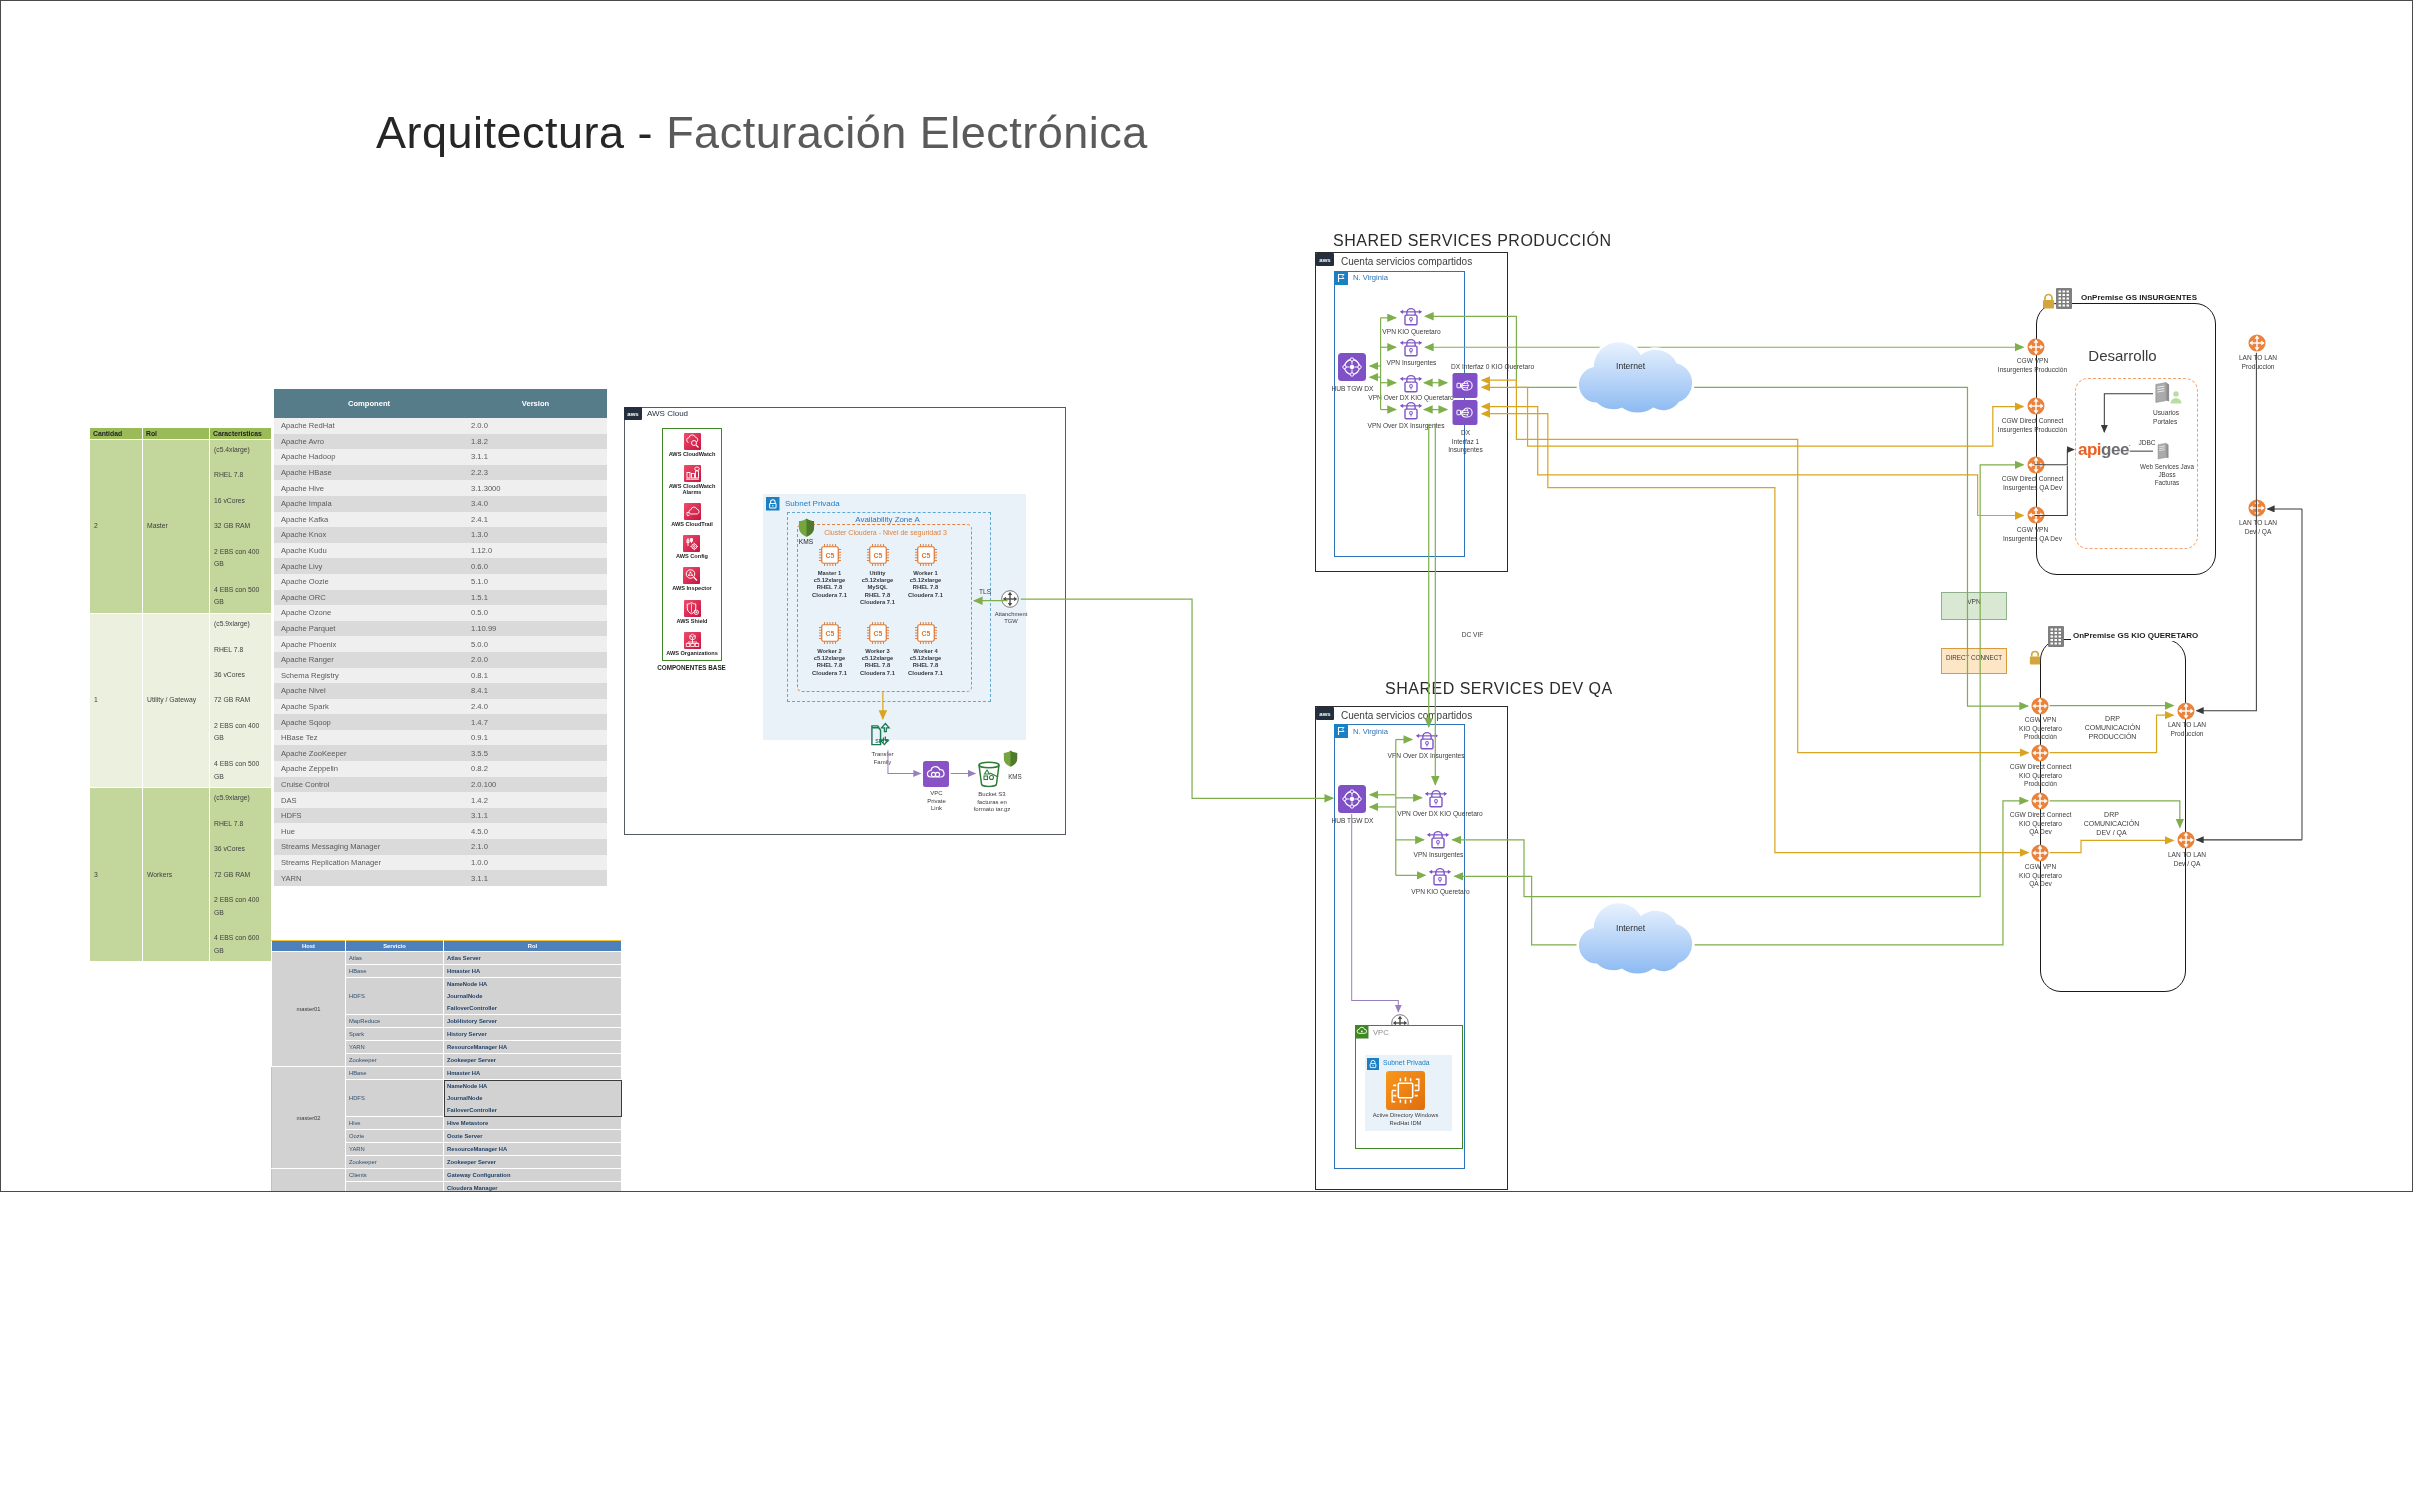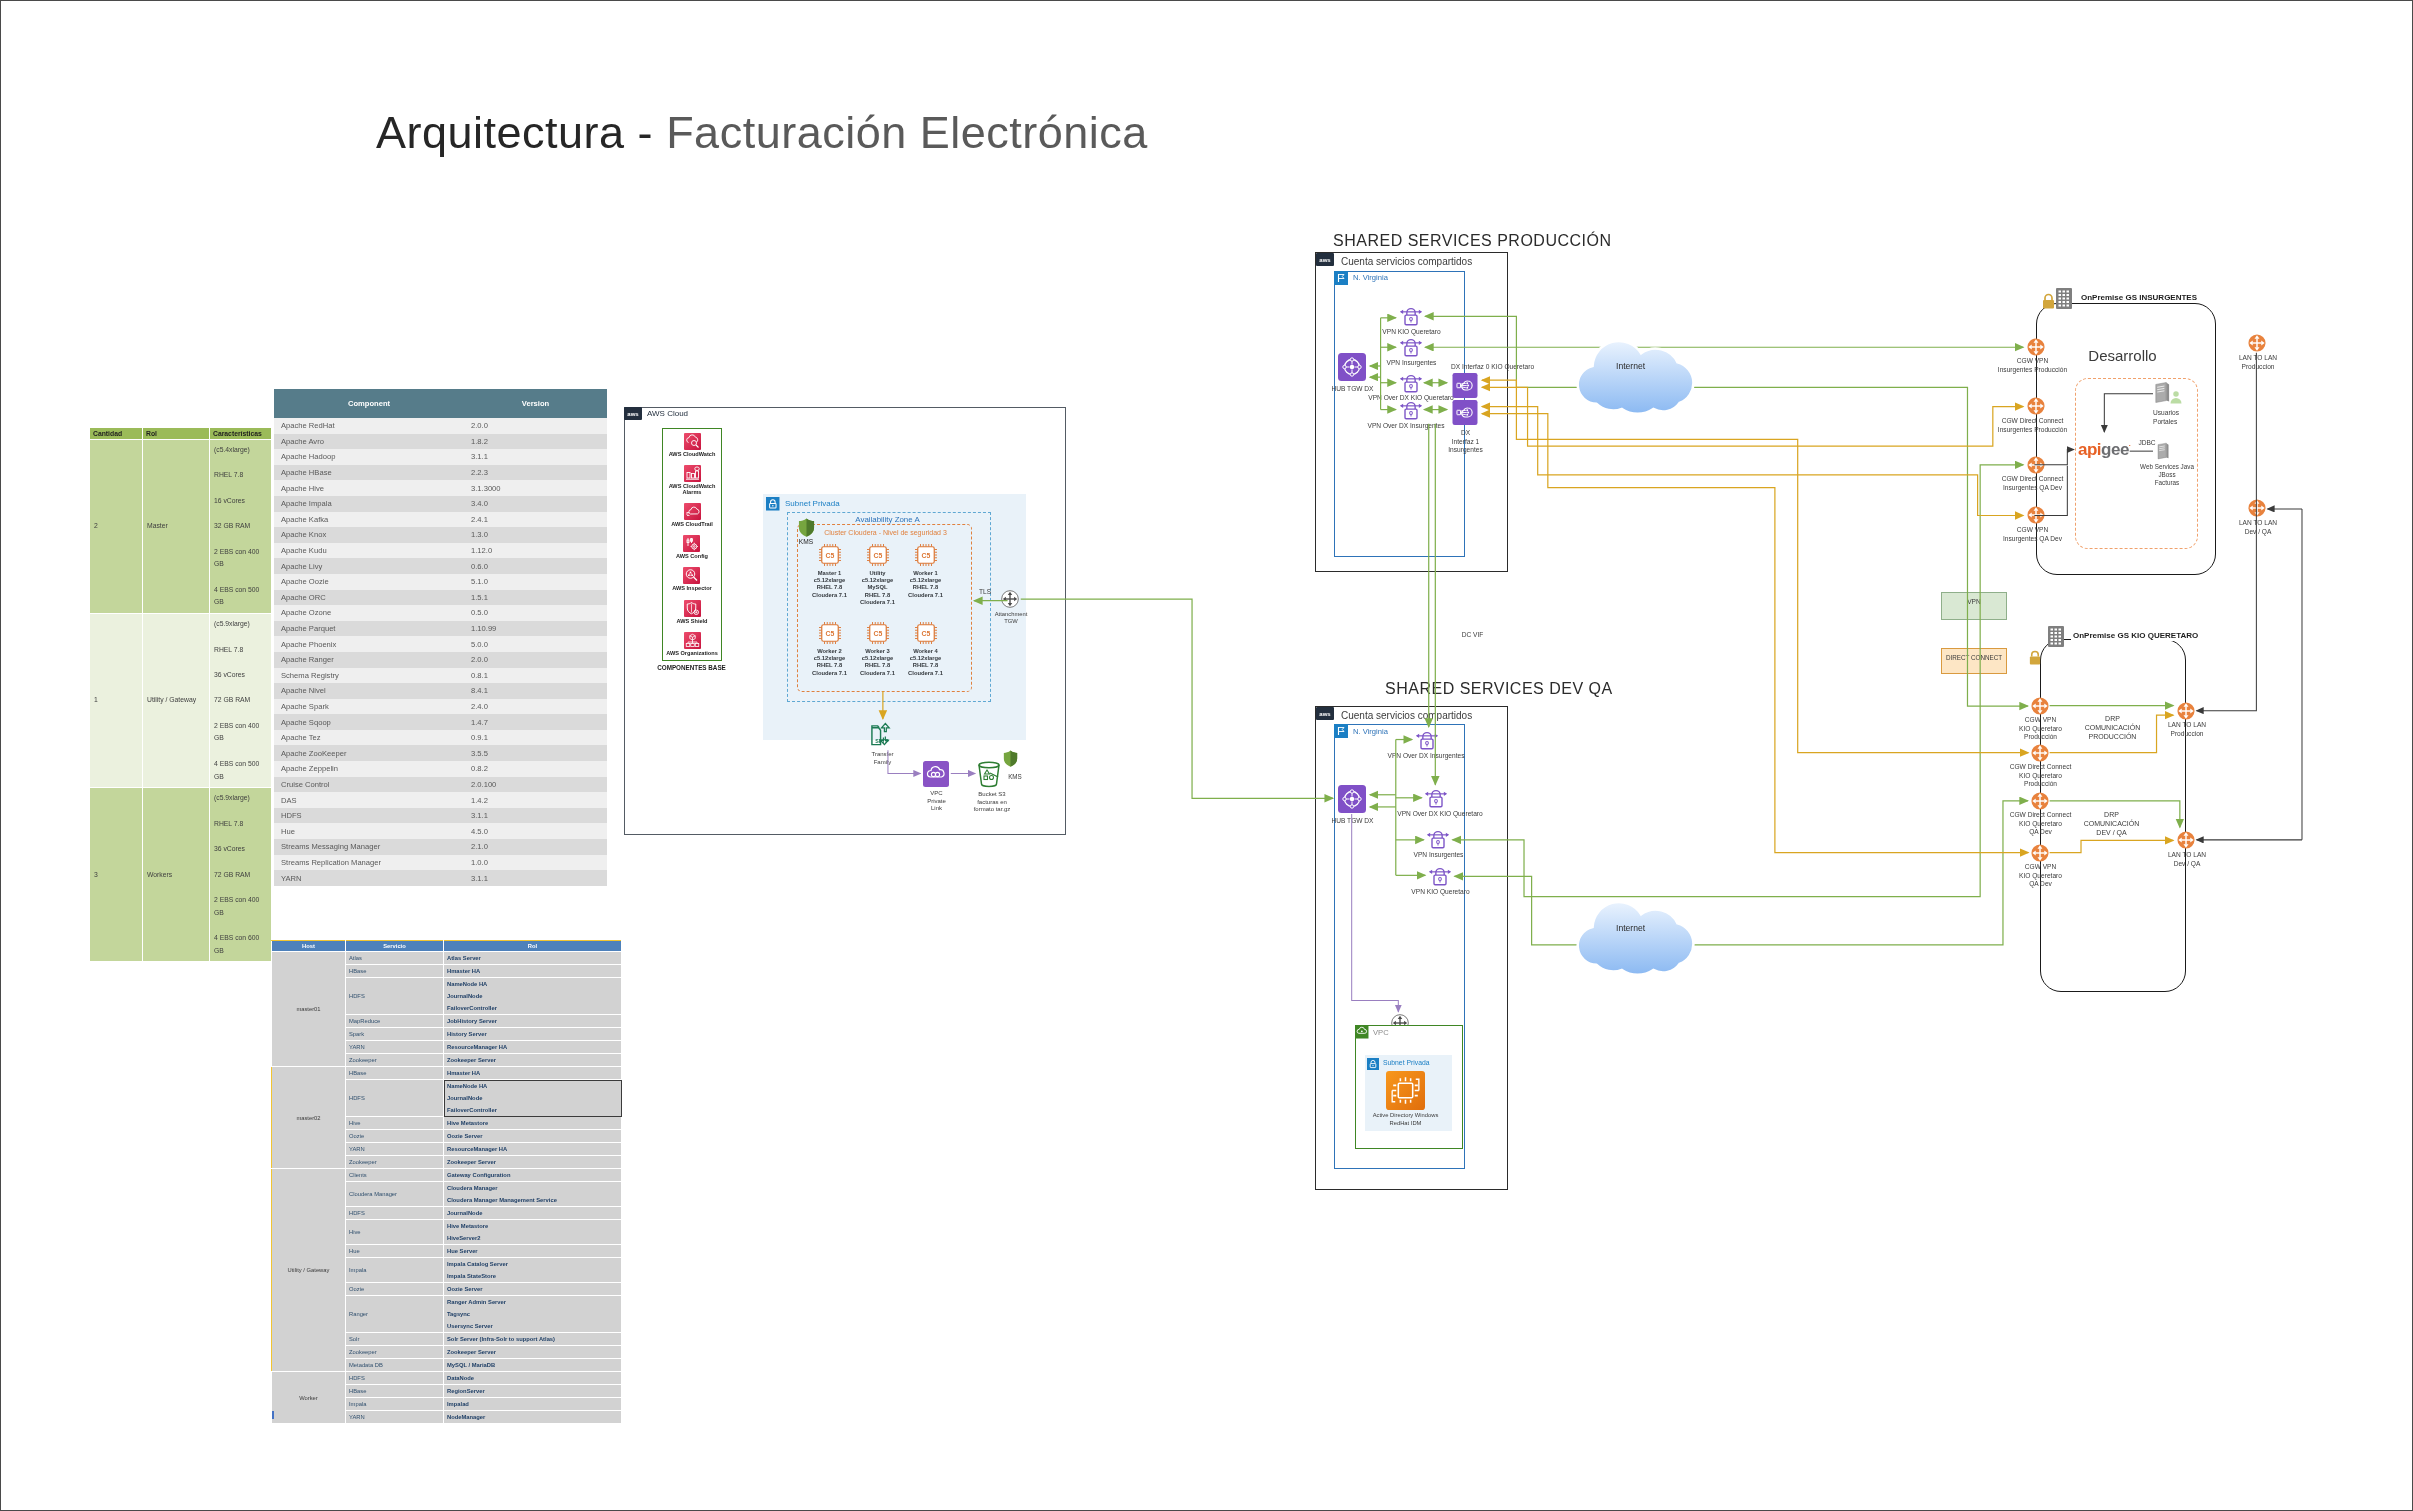--- a/index.html
+++ b/index.html
@@ -1,16 +1,16 @@
 <!DOCTYPE html>
 <html style="font-size:8px"><head>
 <meta charset="utf-8">
 <style>
   html,body{margin:0;padding:0;background:#fff}
-  #canvas{position:relative;width:2413px;height:1511px;background:#fff;border:1px solid #4a4a4a;box-sizing:border-box;
+  #canvas{position:relative;width:2413px;height:1192px;background:#fff;border:1px solid #4a4a4a;box-sizing:border-box;
           font-family:"Liberation Sans",sans-serif;color:#3b3b3b;overflow:hidden}
   .abs{position:absolute}
   .lbl{position:absolute;white-space:pre-line;text-align:center;line-height:1.25;color:#3b3b3b}
   .left{text-align:left}
   svg.ic{position:absolute;overflow:visible}
   
   #page-title{position:absolute;left:375px;top:106px;font-size:45px;letter-spacing:0.5px;color:#262626;white-space:nowrap}
   #page-title .sub{color:#5a5a5a}
   
   #spec-table{position:absolute;left:88px;top:426px;width:161px;border-collapse:collapse;font-size:6.8px;table-layout:fixed}
@@ -491,21 +491,21 @@
         </tr>
         <tr>
           <td>Apache Spark</td>
           <td>2.4.0</td>
         </tr>
         <tr>
           <td>Apache Sqoop</td>
           <td>1.4.7</td>
         </tr>
         <tr>
-          <td>Apache Tez</td>
+          <td>HBase Tez</td>
           <td>0.9.1</td>
         </tr>
         <tr>
           <td>Apache ZooKeeper</td>
           <td>3.5.5</td>
         </tr>
         <tr>
           <td>Apache Zeppelin</td>
           <td>0.8.2</td>
         </tr>

